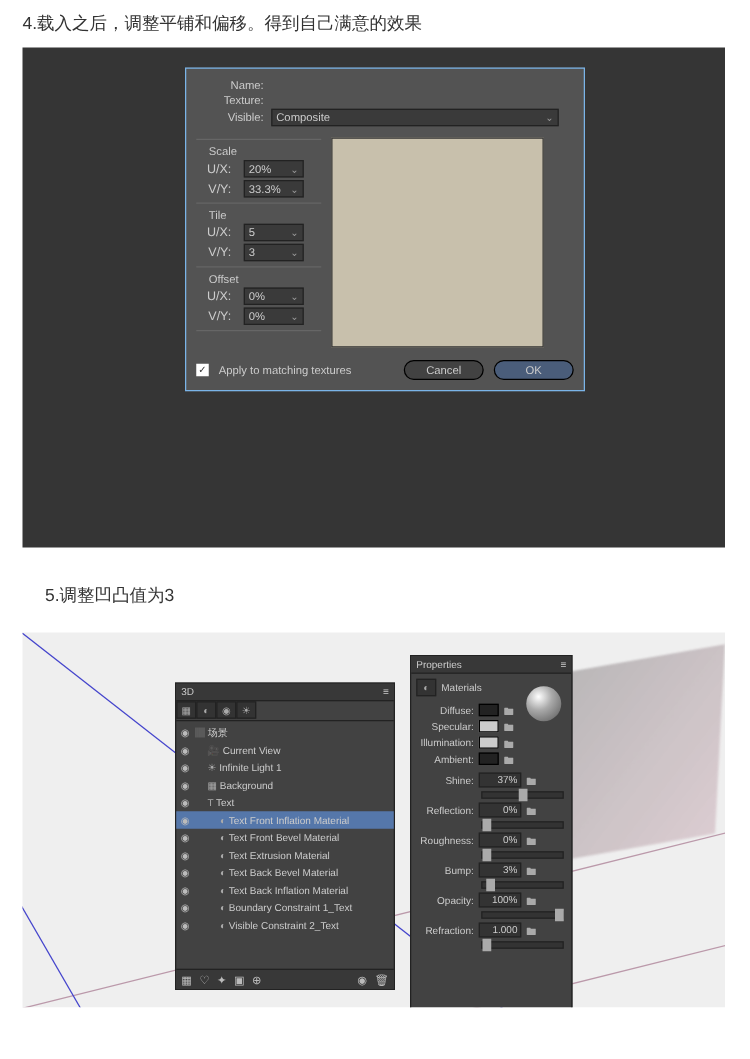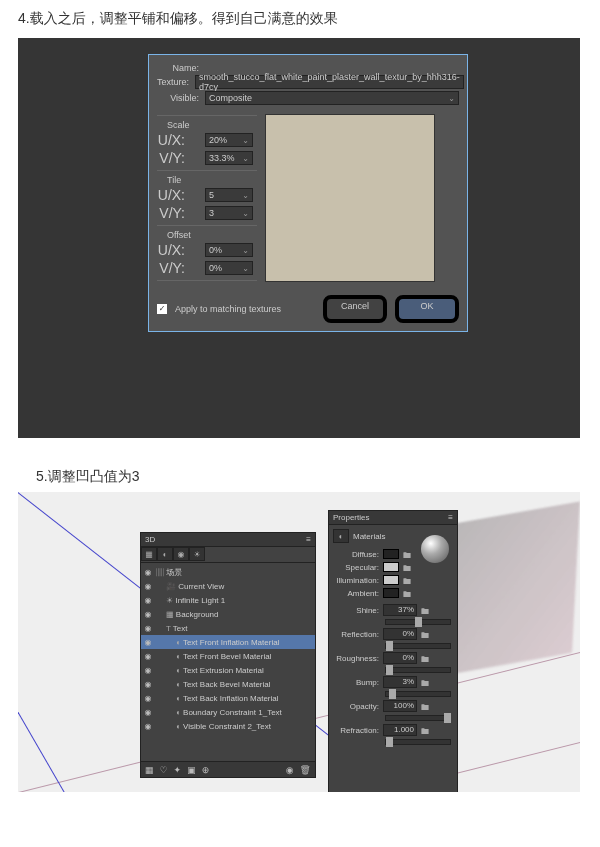--- a/index.html
+++ b/index.html
@@ -4,35 +4,35 @@
 <style>
 *{box-sizing:border-box;margin:0;padding:0;font-family:Tahoma,Arial,sans-serif}
 body{background:#fff;width:600px}
 .step-text{font-size:14px;color:#333;padding:10px 18px}
 .screenshot1{background:#353535;margin:0 20px 0 18px;height:400px;padding:16px;position:relative}
 .dialog{position:absolute;top:16px;left:130px;width:320px;background:#535353;border:1px solid #7ab4e8}
 .titlebar{height:16px;background:linear-gradient(#fff,#e8e8e8);display:flex;align-items:center;padding:0 4px;justify-content:space-between}
 .titlebar-text{font-size:9px;color:#000}
 .close-btn{width:24px;height:12px;background:#c33;color:#fff;font-size:9px;text-align:center;line-height:12px;border-radius:2px}
 .dlg-body{padding:6px 8px 8px 8px;color:#ccc;font-size:9px}
-.row{display:flex;align-items:center;margin:2px 0}
+.row{display:flex;align-items:center;margin:2px 12px}
 .row label{width:42px;text-align:right;margin-right:6px}
 .input{background:#3a3a3a;border:1px solid #222;height:14px;padding:0 3px;color:#ccc;font-size:9px;flex:1;line-height:14px}
 .dropdown{background:#3a3a3a;border:1px solid #222;height:14px;padding:0 3px;color:#ccc;font-size:9px;flex:1;display:flex;justify-content:space-between;align-items:center}
 .chev{font-size:8px;color:#999}
 .panel-area{display:flex;margin-top:6px;gap:8px}
 .left-col{width:100px}
 .group-label{font-size:9px;color:#ccc;margin:4px 0 2px 10px}
 .group-row{display:flex;align-items:center;margin:2px 0}
-.group-row label{width:28px;text-align:right;margin-right:20px;font-size:14px}
+.group-row label{width:28px;text-align:right;margin-right:10px;font-size:10px}
 .small-input{background:#3a3a3a;border:1px solid #222;height:14px;width:48px;padding:0 3px;color:#ccc;font-size:9px;display:flex;justify-content:space-between;align-items:center}
 .preview{width:170px;height:168px;background:#c8c0ac;margin-top:3px;border:1px solid #333}
 .bottom-bar{display:flex;align-items:center;margin-top:10px;gap:8px}
 .checkbox{width:10px;height:10px;background:#fff;color:#333;font-size:8px;text-align:center;line-height:10px}
-.btn{width:64px;height:28px;background:#424242;border:4px solid #000000;color:#ccc;font-size:9px;text-align:center;line-height:14px;border-radius:8px}
+.btn{width:64px;height:16px;background:#424242;border:1px solid #000000;color:#ccc;font-size:9px;text-align:center;line-height:14px;border-radius:8px}
 .btn.primary{background:#4a5d7a}
 hr.group-divider{border:none;border-top:1px solid #666;margin:4px 0}
 
 .screenshot2{margin:0 20px 0 18px;height:300px;position:relative;overflow:hidden;background:#efefef}
 .bg-perspective{position:absolute;inset:0}
 .bg-perspective .line{position:absolute;background:#9999ff;height:1px;width:200%;}
 .text-shadow{position:absolute;top:26px;right:4px;width:180px;height:150px;background:linear-gradient(130deg,rgba(140,140,140,0.6),rgba(200,170,180,0.5));transform:skewY(-10deg) skewX(-3deg);filter:blur(1px)}
 .panel3d{position:absolute;top:40px;left:122px;width:176px;height:246px;background:#424242;border:1px solid #222;color:#ccc;font-size:8px}
 .panel-props{position:absolute;top:18px;left:310px;width:130px;height:332px;background:#424242;border:1px solid #222;color:#ccc;font-size:8px}
 .panel-hdr{height:14px;background:#383838;display:flex;align-items:center;padding:0 4px;border-bottom:1px solid #222;justify-content:space-between}
@@ -65,24 +65,20 @@
 <div class="step-text">4.载入之后，调整平铺和偏移。得到自己满意的效果</div>
 
 <div class="screenshot1">
   <div class="dialog">
     <div class="dlg-body">
       <div class="row">
         <label>Name:</label>
       </div>
       <div class="row">
         <label>Texture:</label>
-        <div class="dropdown">
-          <span>smooth_stucco_flat_white_paint_plaster_wall_textur_by_hhh316-d7cy</span>
-          <span class="chev"></span>
-        </div>
       </div>
       <div class="row">
         <label>Visible:</label>
         <div class="dropdown">
           <span>Composite</span>
           <span class="chev">⌄</span>
         </div>
       </div>
 
       <div class="panel-area">
@@ -143,21 +139,21 @@
       <div class="bottom-bar">
         <div class="checkbox">✓</div>
         <span style="flex:1">Apply to matching textures</span>
         <div class="btn">Cancel</div>
         <div class="btn primary">OK</div>
       </div>
     </div>
   </div>
 </div>
 
-<div class="step-text" style="padding:30px 36px 6px 36px">5.调整凹凸值为3</div>
+<div class="step-text" style="padding:30px 36px 20px 36px">5.调整凹凸值为3</div>
 
 <div class="screenshot2">
   <div class="bg-perspective">
     <div class="line" style="top:0px;transform:rotate(38deg);transform-origin:0 0;background:#44c"></div>
     <div class="line" style="top:170px;left:-40px;transform:rotate(-14deg);background:#b9a"></div>
     <div class="line" style="top:260px;left:-40px;transform:rotate(-14deg);background:#b9a"></div>
     <div class="line" style="bottom:10px;right:-40px;transform:rotate(60deg);background:#44c"></div>
   </div>
   <div class="text-shadow"></div>
 

